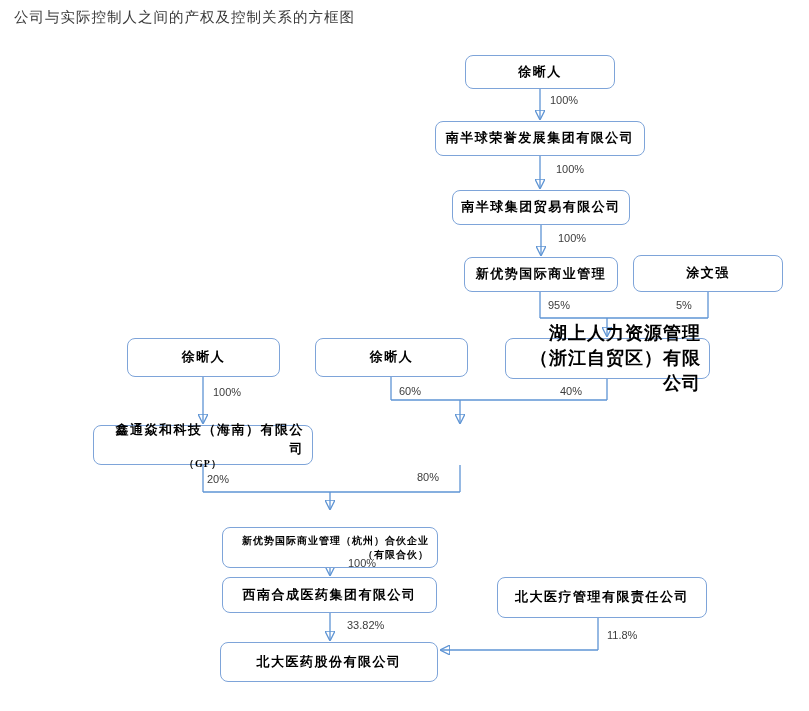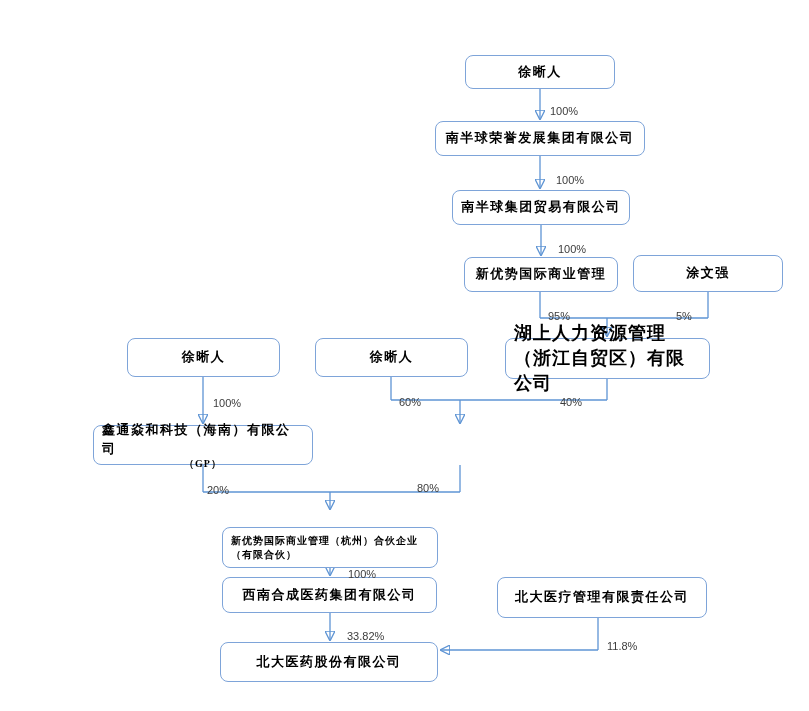--- a/index.html
+++ b/index.html
@@ -16,39 +16,39 @@
     position:absolute;left:14px;top:8px;
     font-size:14.5px;color:#3a3a3a;letter-spacing:1px;
     font-family:"Liberation Sans",sans-serif;
   }
   svg.wires{position:absolute;left:0;top:0;width:809px;height:711px;}
   svg.wires path{stroke:var(--line);stroke-width:1.3;fill:none;}
   .node{
     position:absolute;box-sizing:border-box;
     border:1px solid var(--box-border);border-radius:8px;background:#fff;
     display:flex;flex-direction:column;align-items:center;justify-content:center;
-    text-align:left;color:#000;
+    text-align:right;color:#000;
     font-family:"Liberation Serif","DejaVu Serif",serif;
     font-weight:700;font-size:13px;letter-spacing:1.5px;line-height:1.4;
     padding:14px 8px;z-index:2;
   }
   .node .sub{
     font-size:10px;font-weight:700;letter-spacing:1px;line-height:1.1;margin-top:0px;
   }
   .pct{
     position:absolute;font-size:11px;color:#3c3c3c;z-index:3;
     font-family:"Liberation Sans",sans-serif;
-    margin-top:11px;
   }
 </style>
 </head>
 <body>
 
 <div class="canvas">
 
+  <div class="page-title">公司与实际控制人之间的产权及控制关系的方框图</div>
 
   <svg class="wires" viewBox="0 0 809 711">
     <defs>
       <marker id="ah" viewBox="0 0 10 10" refX="9" refY="5" markerWidth="7.5" markerHeight="7.5" orient="auto-start-reverse">
         <path d="M0,0 L10,5 L0,10 z" fill="#4e81bd" stroke="none"></path>
       </marker>
     </defs>
     <path d="M540 89 V119" marker-end="url(#ah)"></path>
     <path d="M540 156 V188" marker-end="url(#ah)"></path>
     <path d="M541 225 V255" marker-end="url(#ah)"></path>

